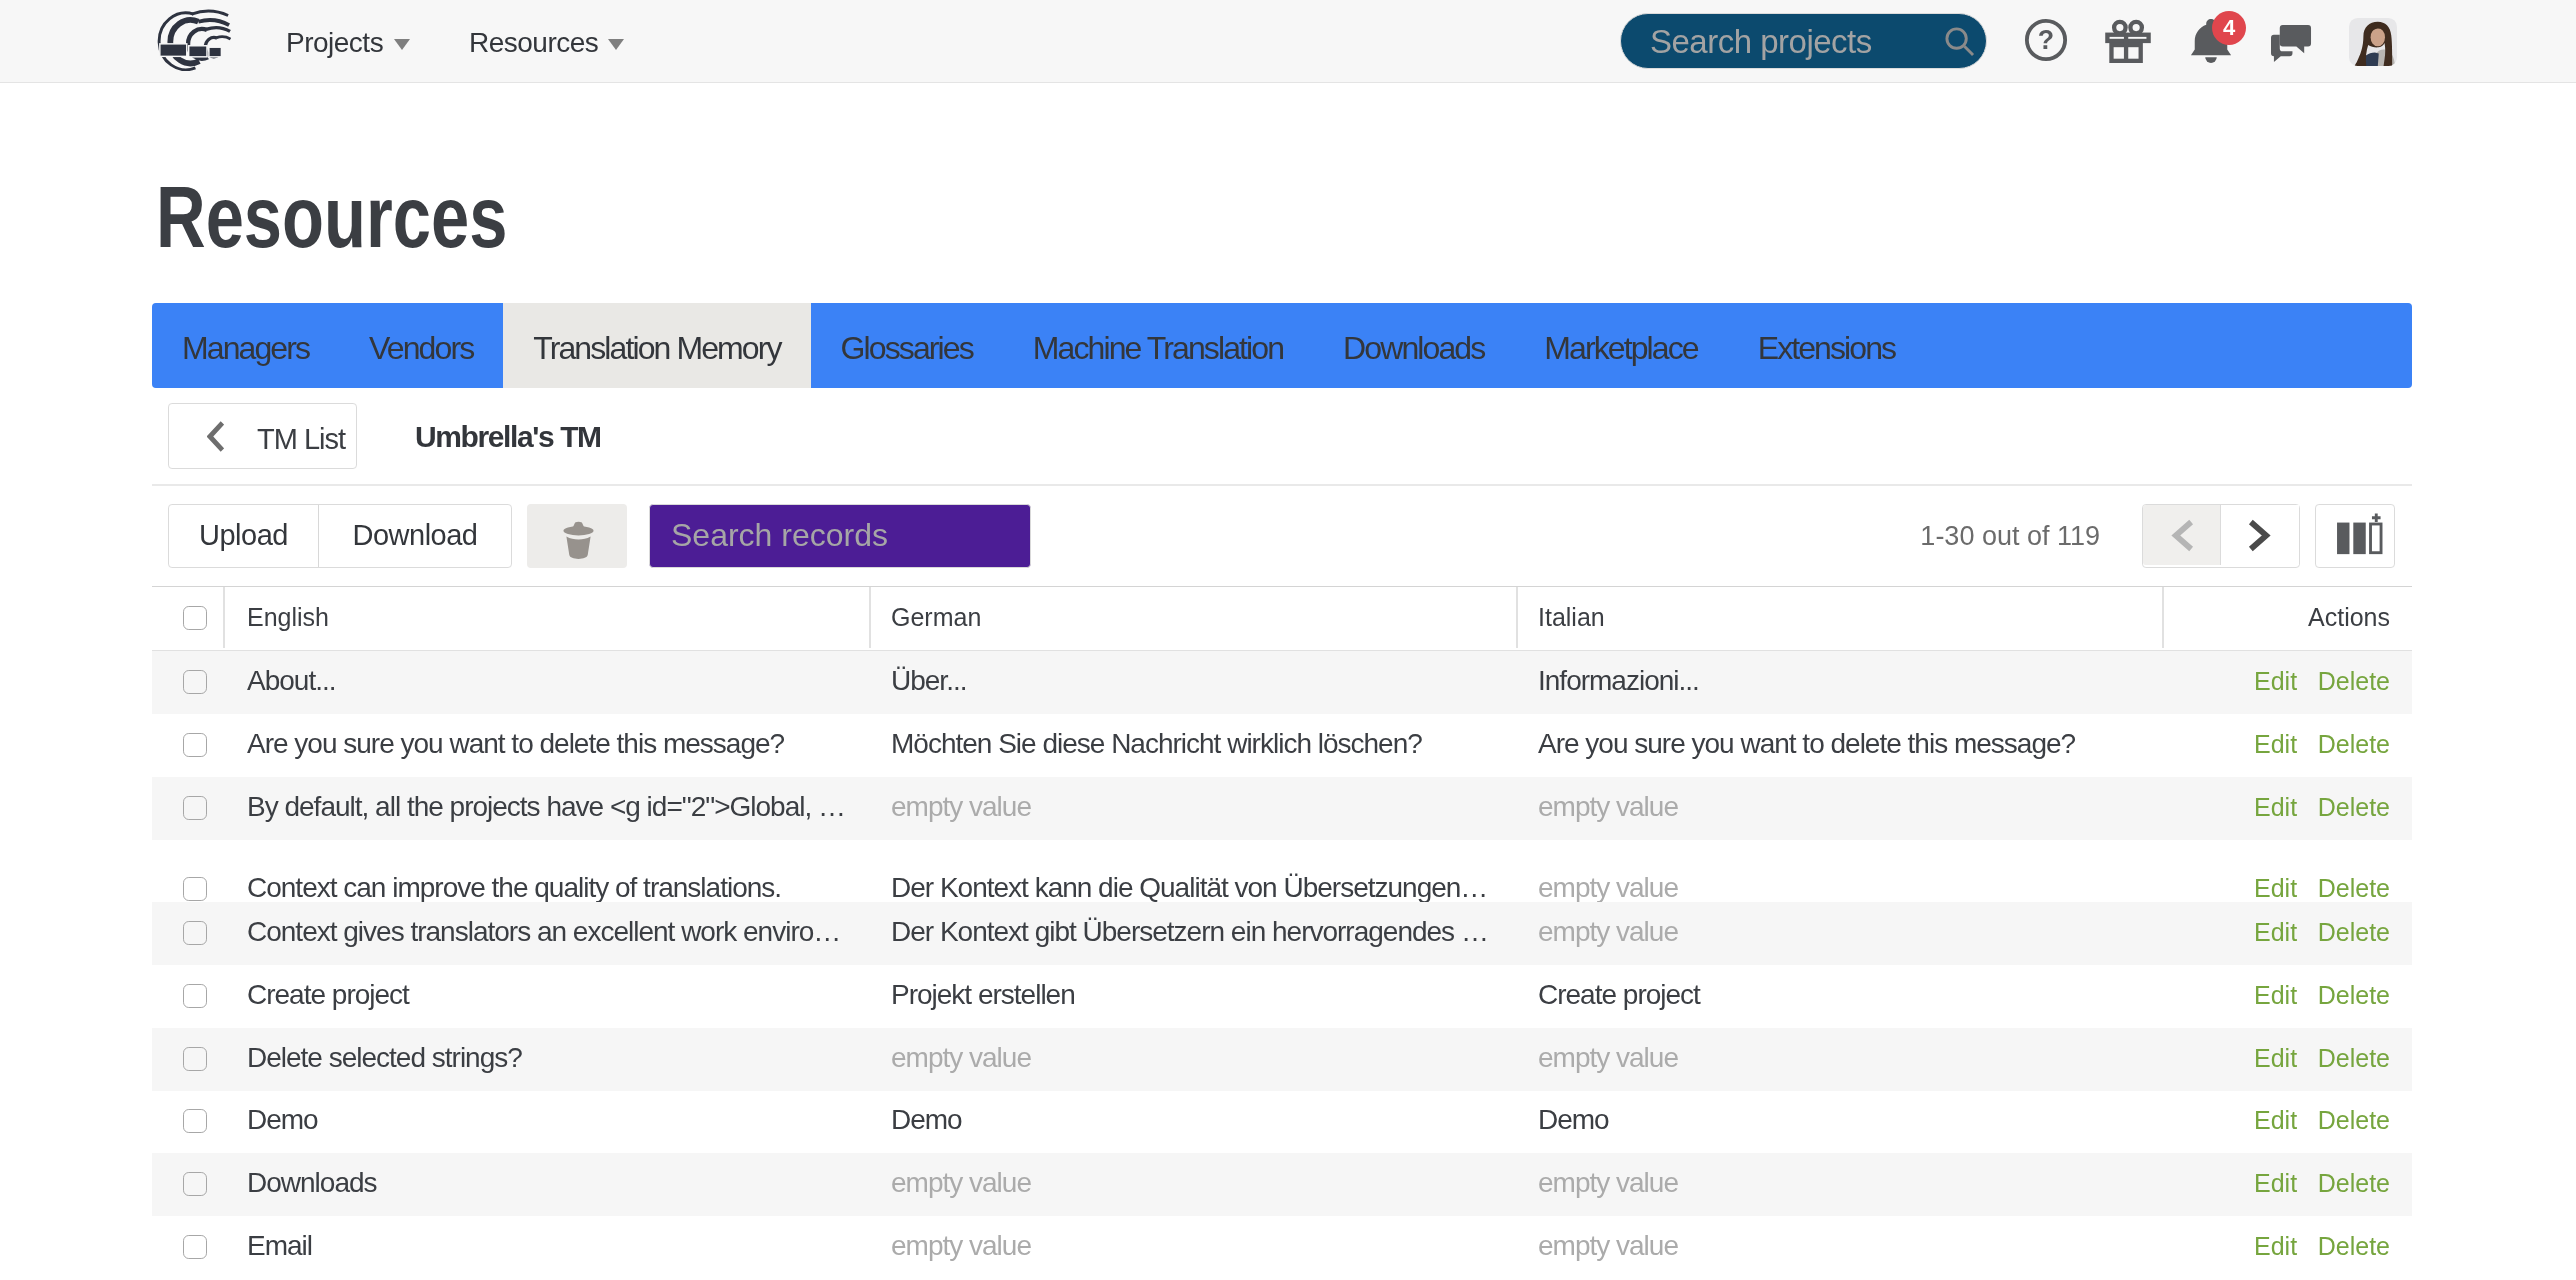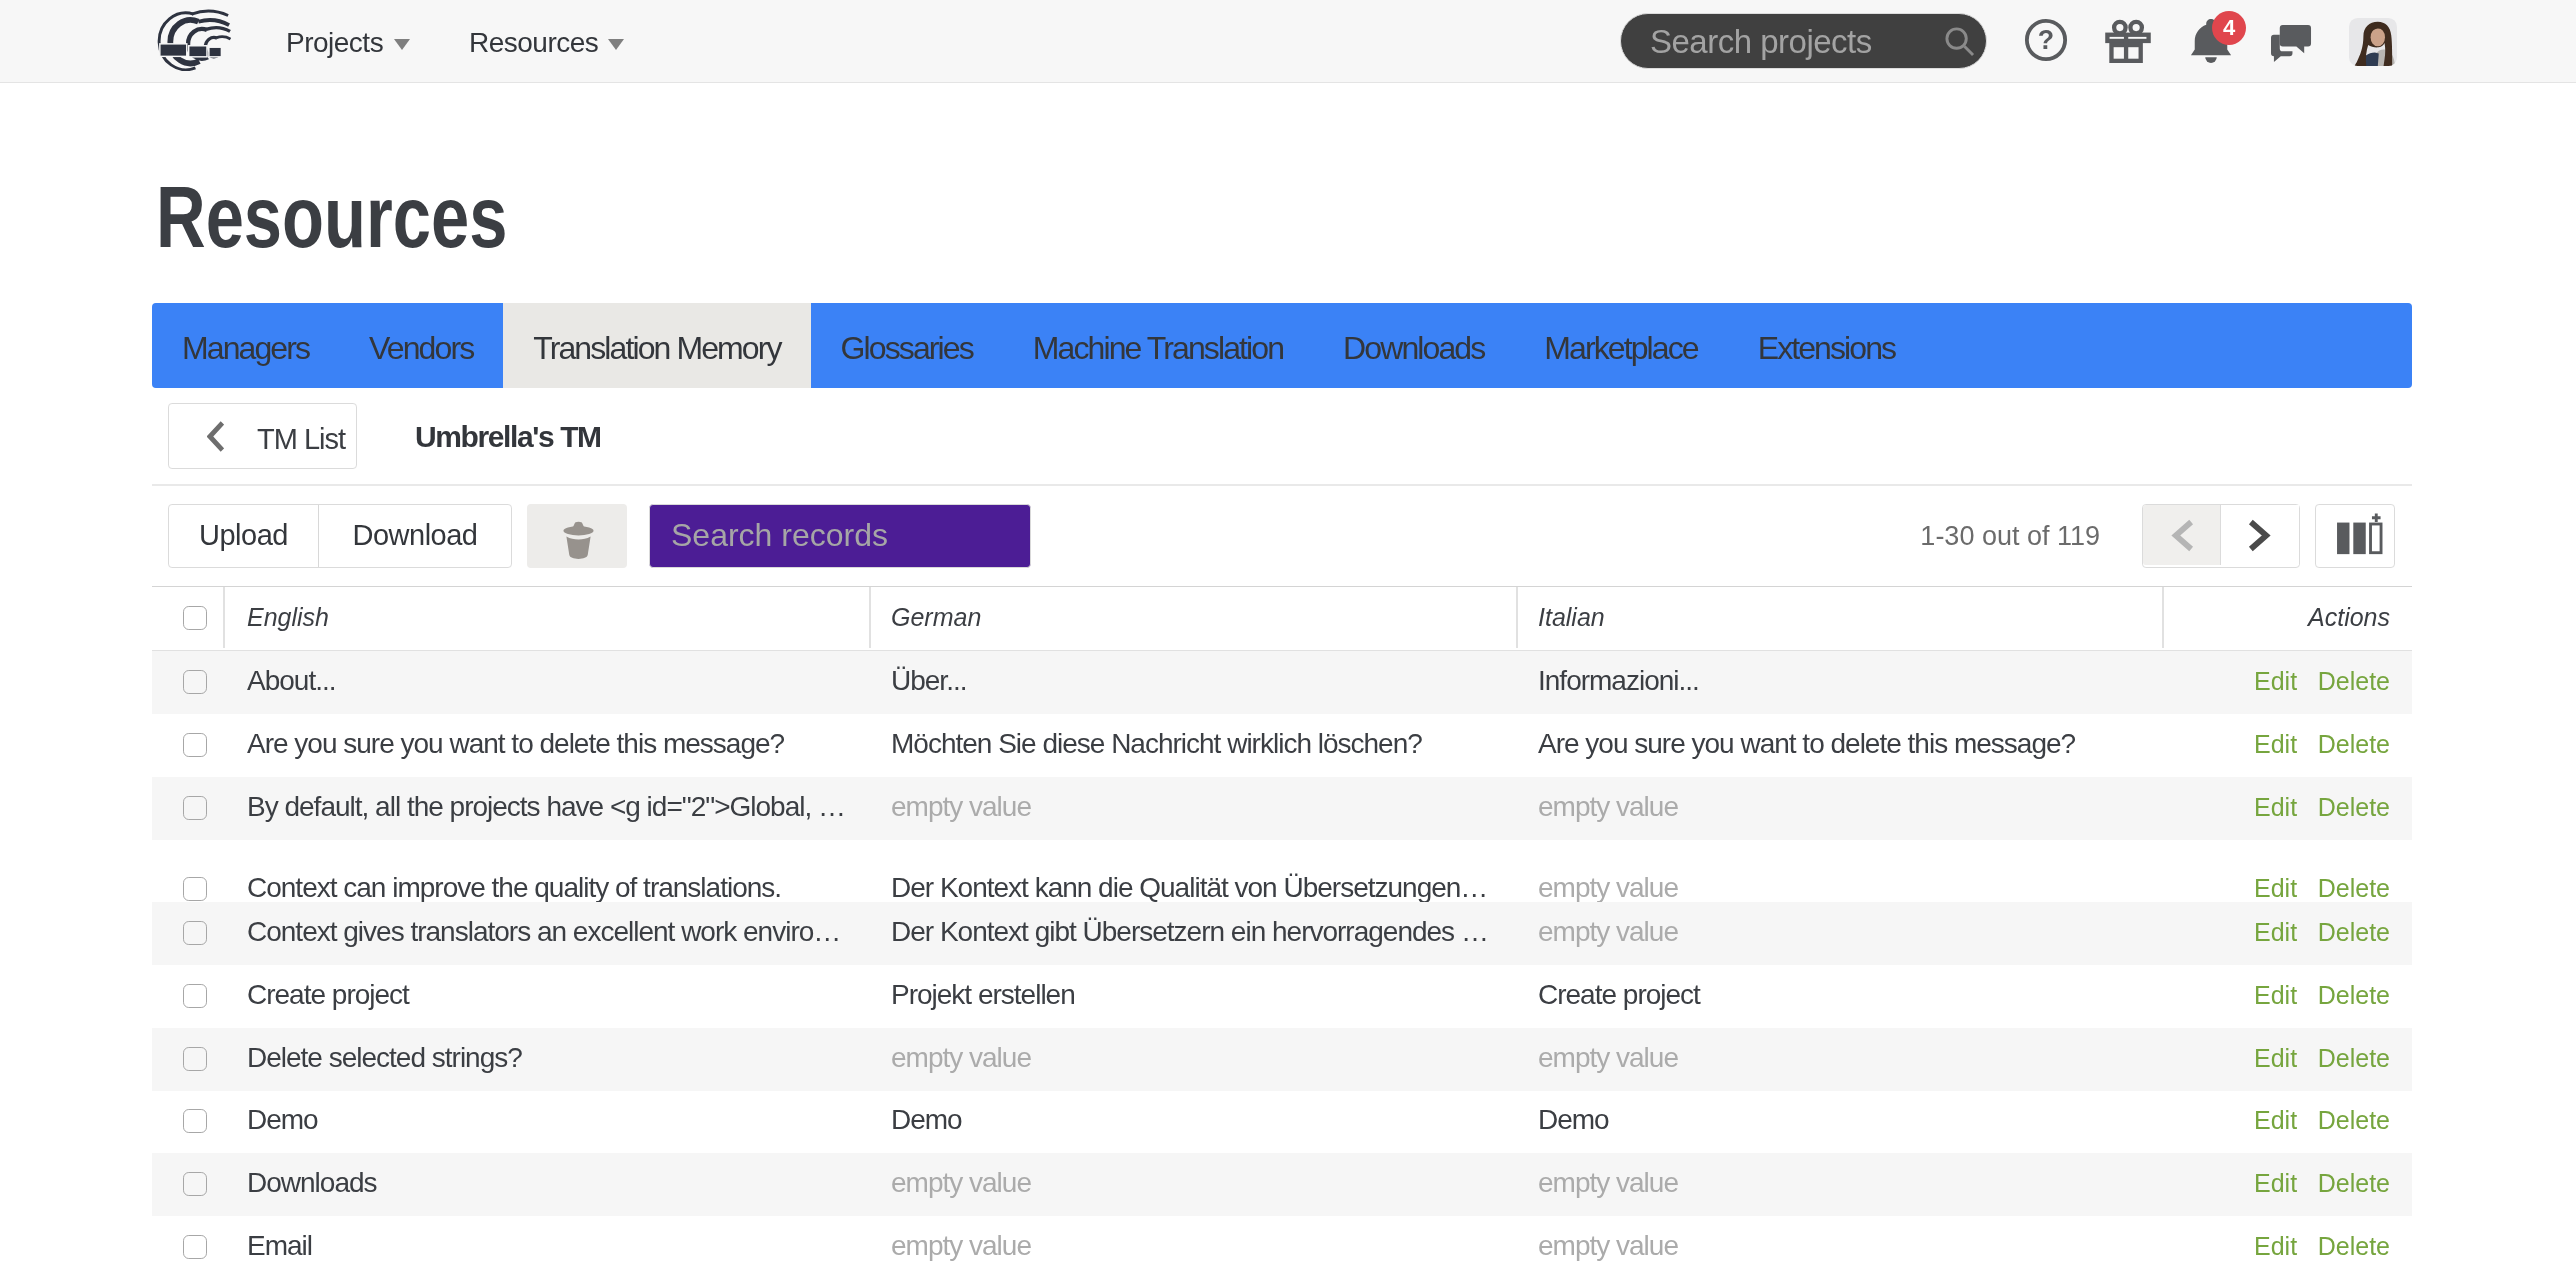--- a/index.html
+++ b/index.html
@@ -2,21 +2,21 @@
 <html><head>
 <meta charset="utf-8">
 <style>
   * { margin:0; padding:0; box-sizing:border-box; }
   html,body { width:2576px; height:1281px; background:#fff; font-family:"Liberation Sans",sans-serif; overflow:hidden; }
   .abs { position:absolute; }
   
   .hdr { position:absolute; left:0; top:0; width:2576px; height:83px; background:#f7f7f7; border-bottom:1.9px solid #e4e4e4; }
   .navitem { position:absolute; top:29px; font-size:28px; letter-spacing:-0.5px; color:#33363b; line-height:28px; }
   .caret { position:absolute; top:39px; width:0; height:0; border-left:8.7px solid transparent; border-right:8.7px solid transparent; border-top:11.6px solid #7f7f7f; }
-  .srch { position:absolute; left:1620px; top:12.6px; width:367px; height:56px; background:#404040; border:1.9px solid #dcdcdc; border-radius:28px; }
+  .srch { position:absolute; left:1620px; top:12.6px; width:367px; height:56px; background:#0c4a6e; border:1.9px solid #dcdcdc; border-radius:28px; }
   .srch span { position:absolute; left:29px; top:9.7px; font-size:33px; letter-spacing:-0.5px; color:#a3a3a3; }
   .badge { position:absolute; left:2212px; top:10.6px; width:34px; height:34px; border-radius:50%; background:#e0464d; color:#fff; font-size:22px; font-weight:bold; text-align:center; line-height:34px; }
   
   .h1 { position:absolute; left:156px; top:173px; font-size:87px; line-height:87px; font-weight:bold; color:#3b3e43; transform:scaleX(0.79); transform-origin:0 0; }
   
   .tabs { position:absolute; left:152px; top:303px; width:2260px; height:85px; background:#3b82f6; border-radius:3.9px; display:flex; }
   .tab { font-size:32px; letter-spacing:-1.9px; color:#33363b; height:85px; line-height:90px; padding:0 30px; white-space:nowrap; }
   .tab.sel { background:#e9e8e5; }
   
   .tmbtn { position:absolute; left:168px; top:403px; width:189px; height:66px; background:#fff; border:1.9px solid #dbdbdb; border-radius:3.9px; }
@@ -33,21 +33,21 @@
   .srch2 { position:absolute; left:649px; top:504px; width:382px; height:64px; background:#4c1d95; border:1.9px solid #d9d9d9; border-radius:3.9px; }
   .srch2 span { position:absolute; left:21px; top:11.6px; font-size:32px; color:#a6a6a6; }
   .pgtext { position:absolute; top:523px; left:1714px; width:386px; text-align:right; font-size:27px; color:#6b6b6b; line-height:27px; }
   .pgbtns { left:2142px; width:158px; display:flex; padding:0; }
   .pgprev { position:relative; width:78px; height:60px; background:#f0efed; border-right:1.9px solid #dbdbdb; border-radius:2.9px 0 0 2.9px; }
   .pgnext { position:relative; width:78px; height:60px; background:#fff; }
   .colbtn { left:2315px; width:80px; }
   
   .thead { position:absolute; left:152px; top:586px; width:2260px; height:65px; background:#fff; border-top:1.9px solid #d4d4d4; border-bottom:1.9px solid #e1e1e1; }
   .vsep { position:absolute; top:0; width:1.9px; height:61px; background:#e1e1e1; }
-  .thead span { position:absolute; top:18.4px; font-size:25px; color:#3b3e43; line-height:25px;font-style:italic; }
+  .thead span { position:absolute; top:18.4px; font-size:25px; color:#3b3e43; line-height:25px; }
   .row { position:absolute; left:152px; width:2260px; height:63px; }
   .row.g { background:#f6f6f6; }
   .cell { position:absolute; top:16.4px; font-size:28px; letter-spacing:-1px; color:#3b3e43; line-height:28px; white-space:nowrap; }
   .c1 { left:95px; } .c2 { left:739px; } .c3 { left:1386px; }
   .mt { color:#ababab; }
   .ae,.ad { position:absolute; top:18.4px; font-size:25px; color:#76a53e; line-height:25px; }
   .ae { left:2102px; } .ad { right:22px; }
   .cb { position:absolute; left:31px; width:24px; height:24px; border:1.9px solid #a7a7a7; border-radius:5.8px; }
   .thead .cb { top:19.3px; }
   .row .cb { top:19.3px; }

